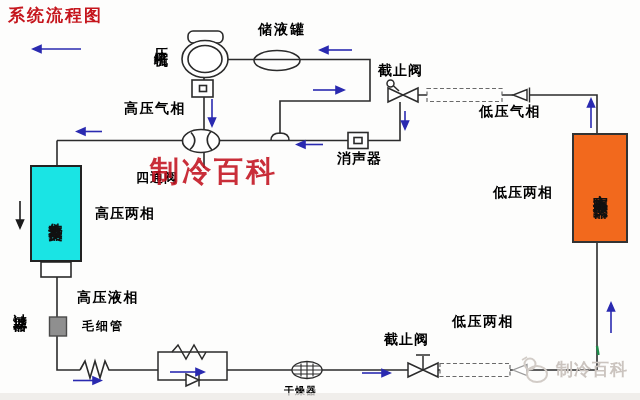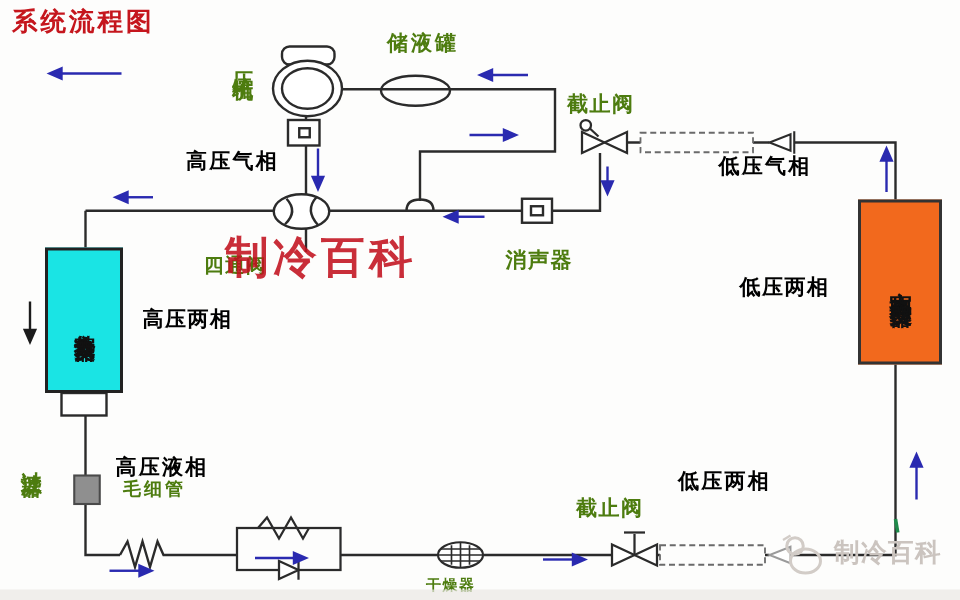--- a/index.html
+++ b/index.html
@@ -2,21 +2,21 @@
 <html><head>
 <meta charset="utf-8">
 <style>
   html,body{margin:0;padding:0;background:#ffffff;}
   #stage{
     position:relative;width:640px;height:400px;overflow:hidden;
     background:#fdfdfc;
     font-family:"DejaVu Sans",sans-serif;
   }
   .lbl{position:absolute;white-space:nowrap;font-weight:bold;line-height:1.1;}
-  .black{color:#4d7c0f;}
+  .black{color:#000000;}
   .blue{color:#000000;}
   .red{color:#c5161d;}
   .vtext{writing-mode:vertical-rl;text-orientation:upright;}
   .hxbox{
     position:absolute;display:flex;align-items:center;justify-content:center;
     border:2px solid #222;box-sizing:border-box;
   }
   .hxbox span{writing-mode:vertical-rl;text-orientation:upright;font-weight:bold;color:#111;}
   #wm-center{opacity:.88;letter-spacing:3px;}
   #wm-corner-text{letter-spacing:1px;}
@@ -184,30 +184,30 @@
   <div class="hxbox" style="left:572px;top:133px;width:56px;height:110px;background:#f2691d;border-color:#333;">
     <span style="font-size:15px;letter-spacing:2px;">室内热交换器</span>
   </div>
 
   <div class="lbl red" style="left:8px;top:6px;font-size:17px;letter-spacing:2px;">系统流程图</div>
 
   <div class="lbl black vtext" style="left:153px;top:36px;font-size:14px;letter-spacing:3px;">压缩机</div>
   <div class="lbl black" style="left:258px;top:22px;font-size:14px;letter-spacing:2px;">储液罐</div>
   <div class="lbl black" style="left:378px;top:63px;font-size:14px;letter-spacing:1px;">截止阀</div>
   <div class="lbl black" style="left:136px;top:154px;font-size:13px;letter-spacing:1px;margin-top:17px;">四通阀</div>
-  <div class="lbl black" style="left:337px;top:151px;font-size:14px;letter-spacing:1px;margin-top:16px;">消声器</div>
+  <div class="lbl black" style="left:337px;top:151px;font-size:14px;letter-spacing:1px;">消声器</div>
   <div class="lbl black vtext" style="left:12px;top:303px;font-size:14px;letter-spacing:2px;">过滤器</div>
   <div class="lbl black" style="left:82px;top:320px;font-size:12px;letter-spacing:2px;">毛细管</div>
   <div class="lbl black" style="left:284px;top:341px;font-size:10px;letter-spacing:1px;margin-top:44px;">干燥器</div>
   <div class="lbl black" style="left:384px;top:332px;font-size:14px;letter-spacing:1px;">截止阀</div>
 
   <div class="lbl blue" style="left:124px;top:101px;font-size:14px;letter-spacing:1.5px;">高压气相</div>
   <div class="lbl blue" style="left:479px;top:104px;font-size:14px;letter-spacing:1.5px;">低压气相</div>
   <div class="lbl blue" style="left:95px;top:206px;font-size:14px;letter-spacing:1px;text-align:right;">高压两相</div>
   <div class="lbl blue" style="left:493px;top:185px;font-size:14px;letter-spacing:1px;">低压两相</div>
-  <div class="lbl blue" style="left:77px;top:290px;font-size:14px;letter-spacing:1.5px;margin-top:15px;">高压液相</div>
+  <div class="lbl blue" style="left:77px;top:290px;font-size:14px;letter-spacing:1.5px;">高压液相</div>
   <div class="lbl blue" style="left:452px;top:314px;font-size:14px;letter-spacing:1.5px;">低压两相</div>
 
   <div class="lbl" id="wm-center" style="left:150px;top:156px;font-size:29px;color:#c2121f;">制冷百科</div>
   <div class="lbl" id="wm-corner-text" style="left:556px;top:360px;font-size:17px;color:#cbc4bf;">制冷百科</div>
 
   <div class="bottom-band"></div>
 </div>
 
 </body></html>

